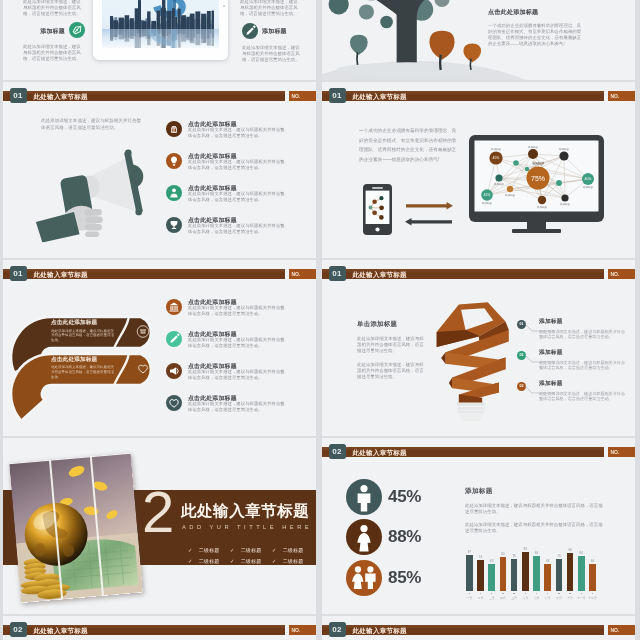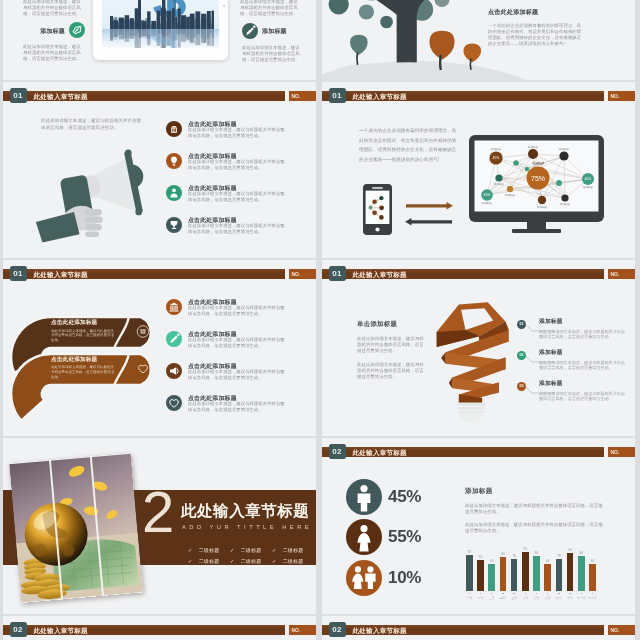--- a/index.html
+++ b/index.html
@@ -826,32 +826,32 @@
         </div>
     <div style="position:absolute;left:42px;top:8px;font-size:17px;line-height:20px;color:#44474a;font-weight:bold;letter-spacing:-.3px;">45%</div>
   </div>
   <div style="position:absolute;left:24px;top:81.0px;">
     <div class="icircle" style="left:0;top:0;width:36px;height:36px;background:#5b3012;">
       <svg width="36" height="36" viewBox="0 0 36 36">
             <circle cx="18" cy="9.6" r="3.6" fill="#fff"></circle>
             <path d="M18 14c4.2 0 6 5.4 6.6 9.8h-3l1 8.6H13.4l1-8.6h-3C12 19.4 13.8 14 18 14z" fill="#fff"></path>
           </svg>
         </div>
-    <div style="position:absolute;left:42px;top:8px;font-size:17px;line-height:20px;color:#44474a;font-weight:bold;letter-spacing:-.3px;">55%</div>
+    <div style="position:absolute;left:42px;top:8px;font-size:17px;line-height:20px;color:#44474a;font-weight:bold;letter-spacing:-.3px;">88%</div>
   </div>
   <div style="position:absolute;left:24px;top:121.5px;">
     <div class="icircle" style="left:0;top:0;width:36px;height:36px;background:#a6541b;">
       <svg width="36" height="36" viewBox="0 0 36 36">
             <circle cx="12" cy="9.4" r="3.1" fill="#fff"></circle>
             <path d="M12 13.4c3.4 0 4.9 4.6 5.4 8.3h-2.5l.85 7.3H7.75l.85-7.3H6.1c.5-3.7 2.5-8.3 5.9-8.3z" fill="#fff"></path>
             <circle cx="24.4" cy="9.4" r="3.1" fill="#fff"></circle>
             <path d="M19.2 13.6h10.4v8.2h-2.6v7.2h-5.2v-7.2h-2.6z" fill="#fff"></path>
           </svg>
         </div>
-    <div style="position:absolute;left:42px;top:8px;font-size:17px;line-height:20px;color:#44474a;font-weight:bold;letter-spacing:-.3px;">10%</div>
+    <div style="position:absolute;left:42px;top:8px;font-size:17px;line-height:20px;color:#44474a;font-weight:bold;letter-spacing:-.3px;">85%</div>
   </div>
   <div style="position:absolute;left:143px;top:49px;width:140px;">
     <div style="color:#4c4f52;font-size:6.6px;font-weight:bold;letter-spacing:.3px;">添加标题</div>
     <div class="body-txt" style="margin-top:7px;">此处添加详细文本描述，建议与标题相关并符合整体语言风格，语言描述尽量简洁生动。</div>
     <div class="body-txt" style="margin-top:7px;">此处添加详细文本描述，建议与标题相关并符合整体语言风格，语言描述尽量简洁生动。</div>
   </div>
   <div style="position:absolute;left:144px;top:98px;width:142px;height:62px;">
     <div style="position:absolute;left:0.0px;bottom:7px;width:6.6px;height:36.5px;background:#42595c;"></div>
     <div style="position:absolute;left:-1.6px;bottom:44.5px;width:9.8px;text-align:center;font-size:3px;color:#8c8f93;">87</div>
     <div style="position:absolute;left:2.5px;bottom:3.6px;width:1.6px;height:1.6px;border-radius:50%;background:#9a9da1;"></div>

